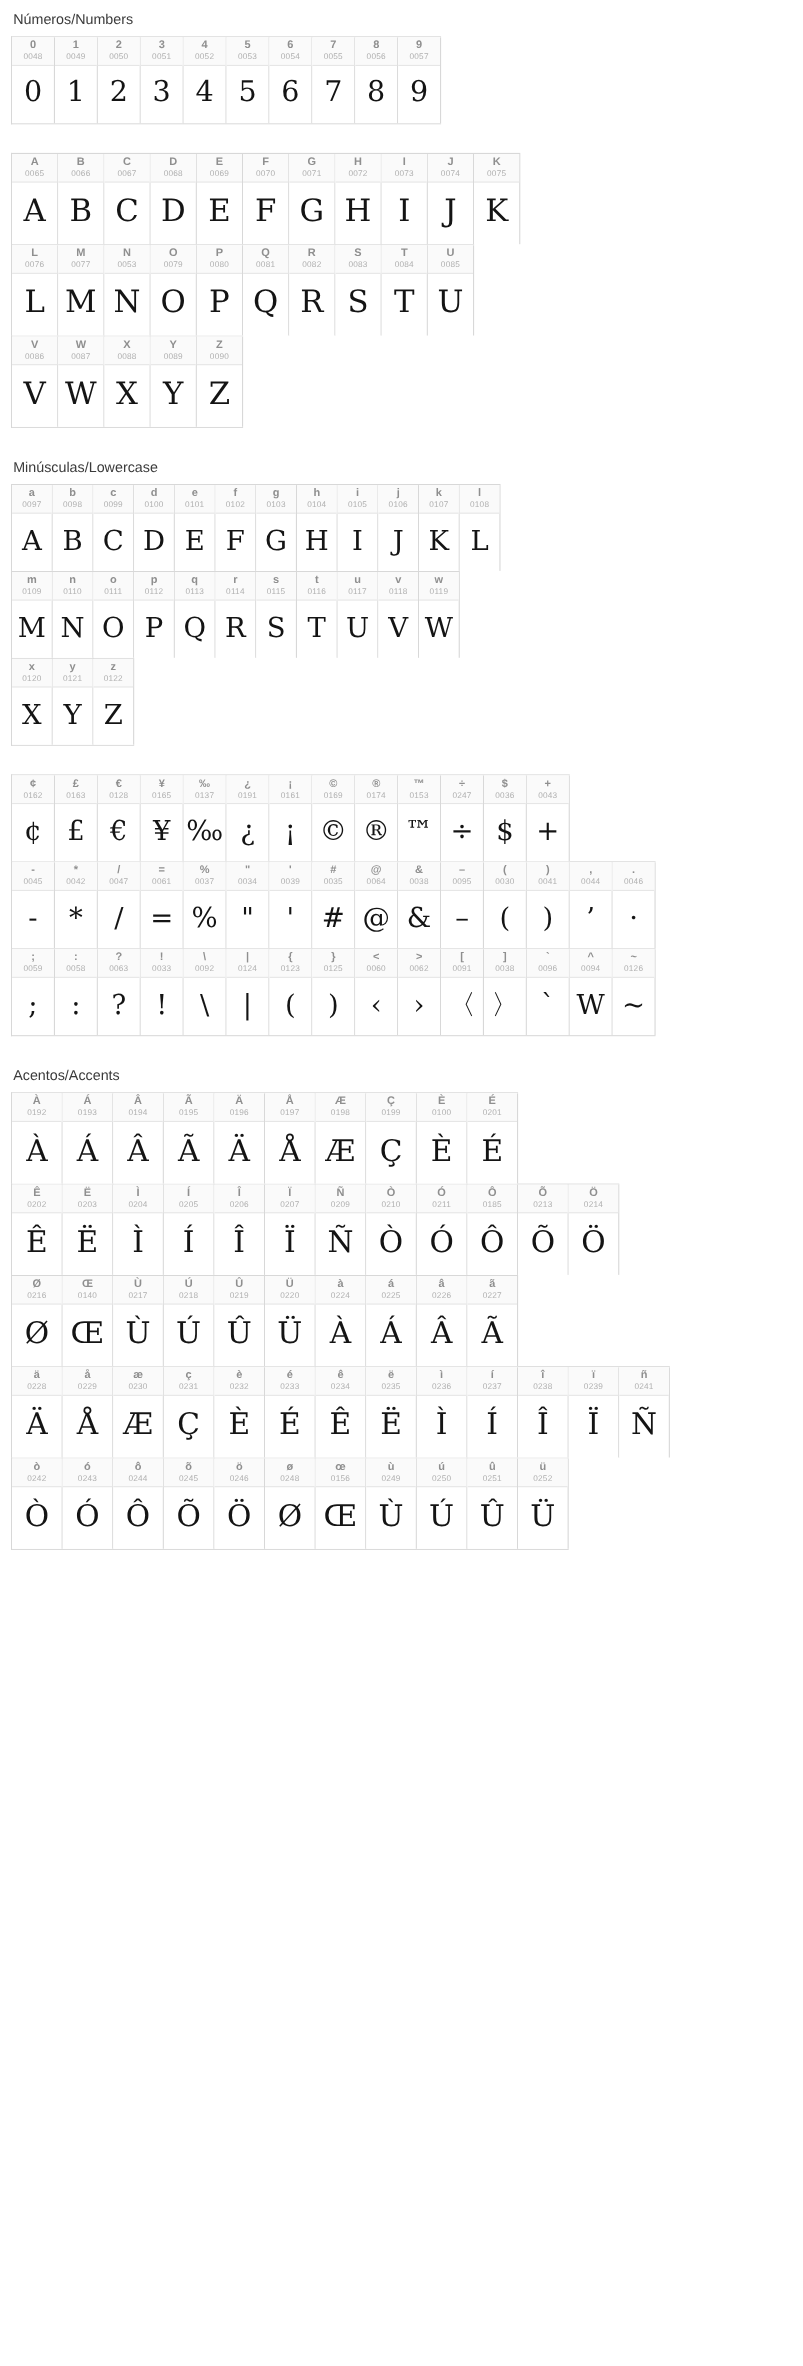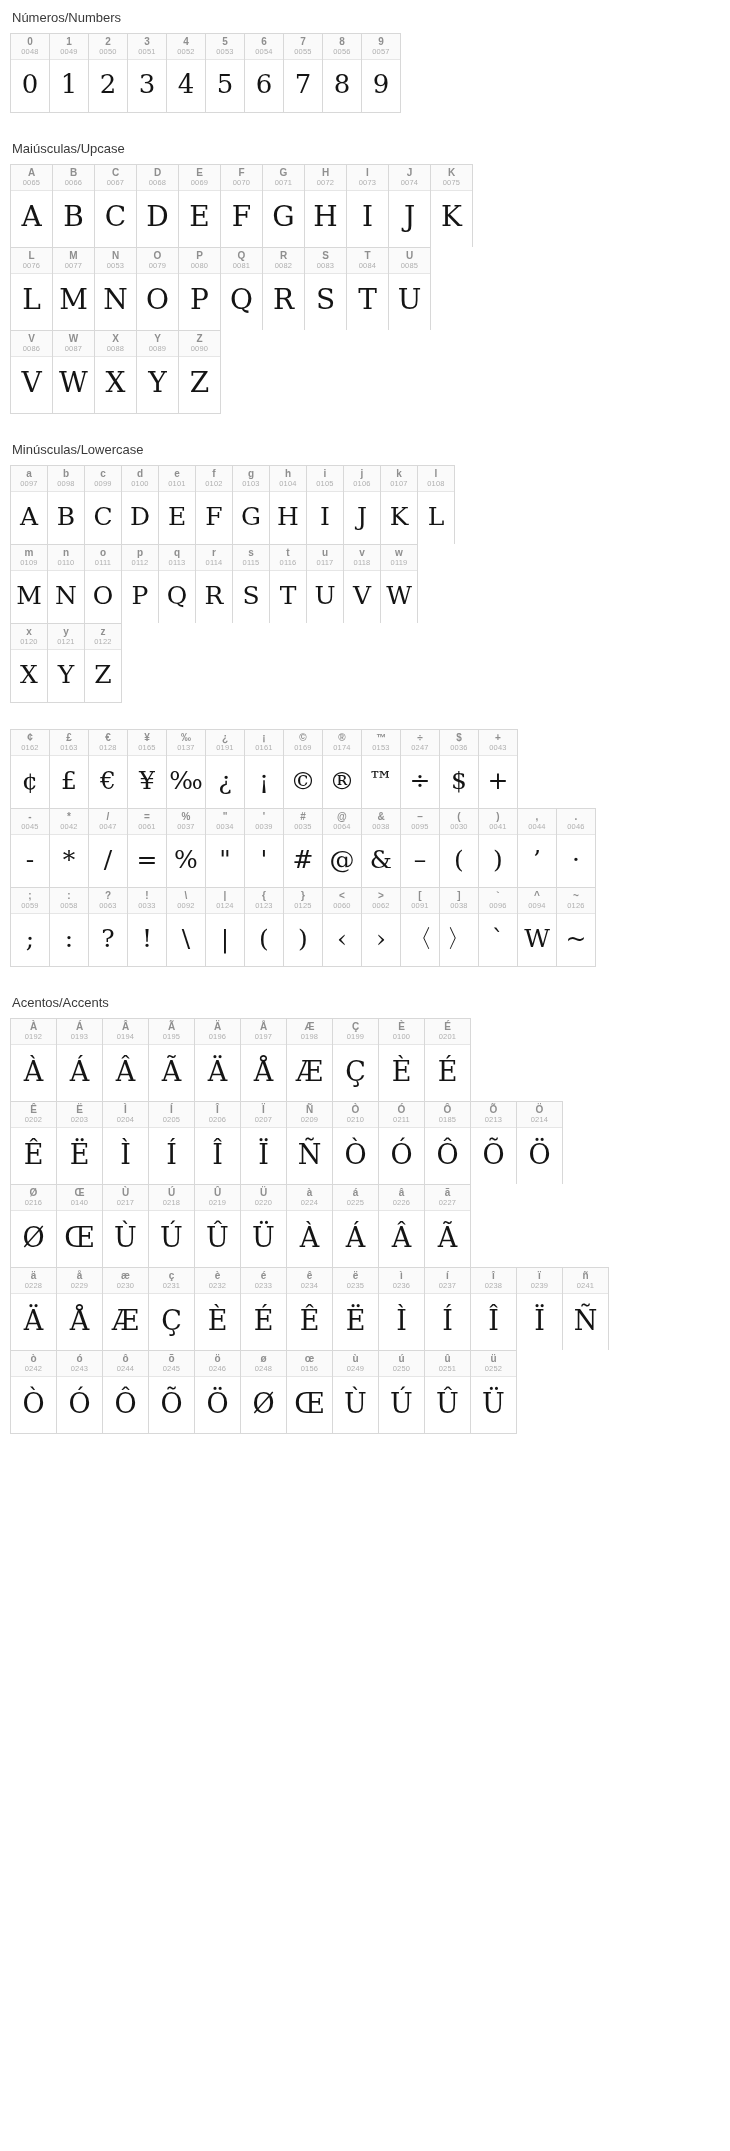--- a/index.html
+++ b/index.html
@@ -159,21 +159,20 @@
               <div class="meta">
                 <div class="ch-name">9</div>
                 <div class="ch-code">0057</div>
               </div>
               <div class="glyph">9</div>
             </div>
           </div>
         </div>
       </div>
       <div class="section upcase">
-        <div class="section-title">Maiúsculas/Upcase</div>
         <div class="rows">
           <div class="row">
             <div class="cell">
               <div class="meta">
                 <div class="ch-name">A</div>
                 <div class="ch-code">0065</div>
               </div>
               <div class="glyph">A</div>
             </div>
             <div class="cell">

